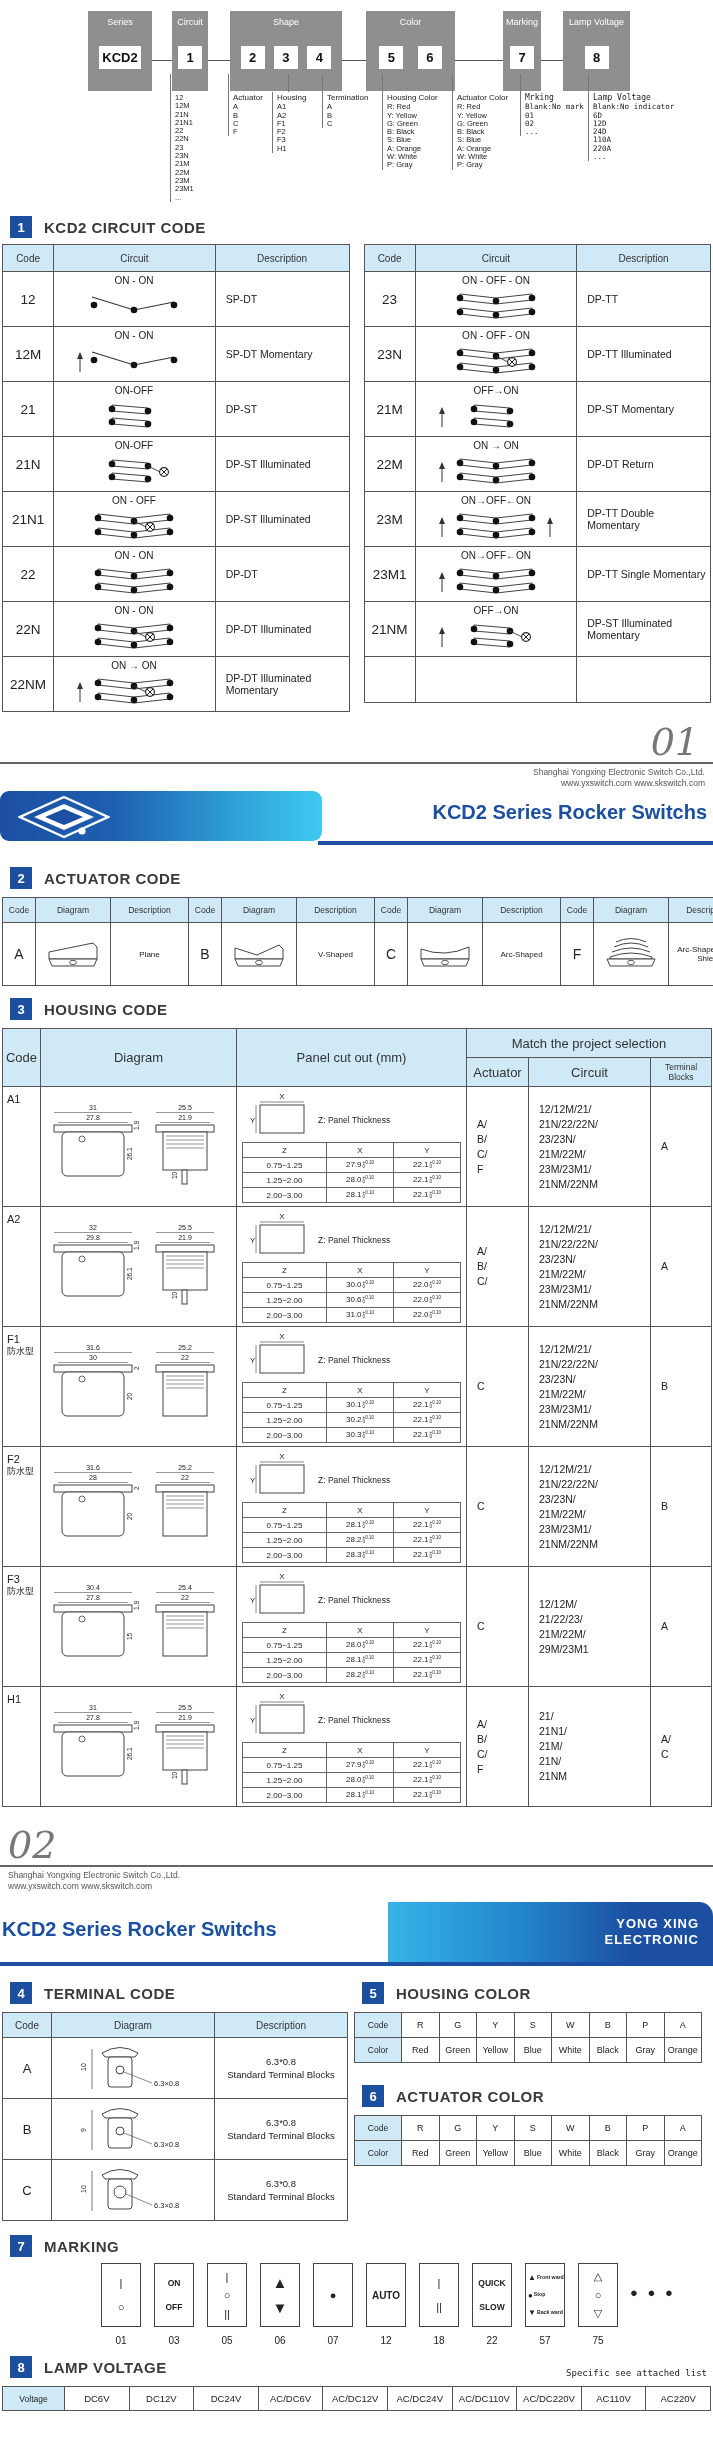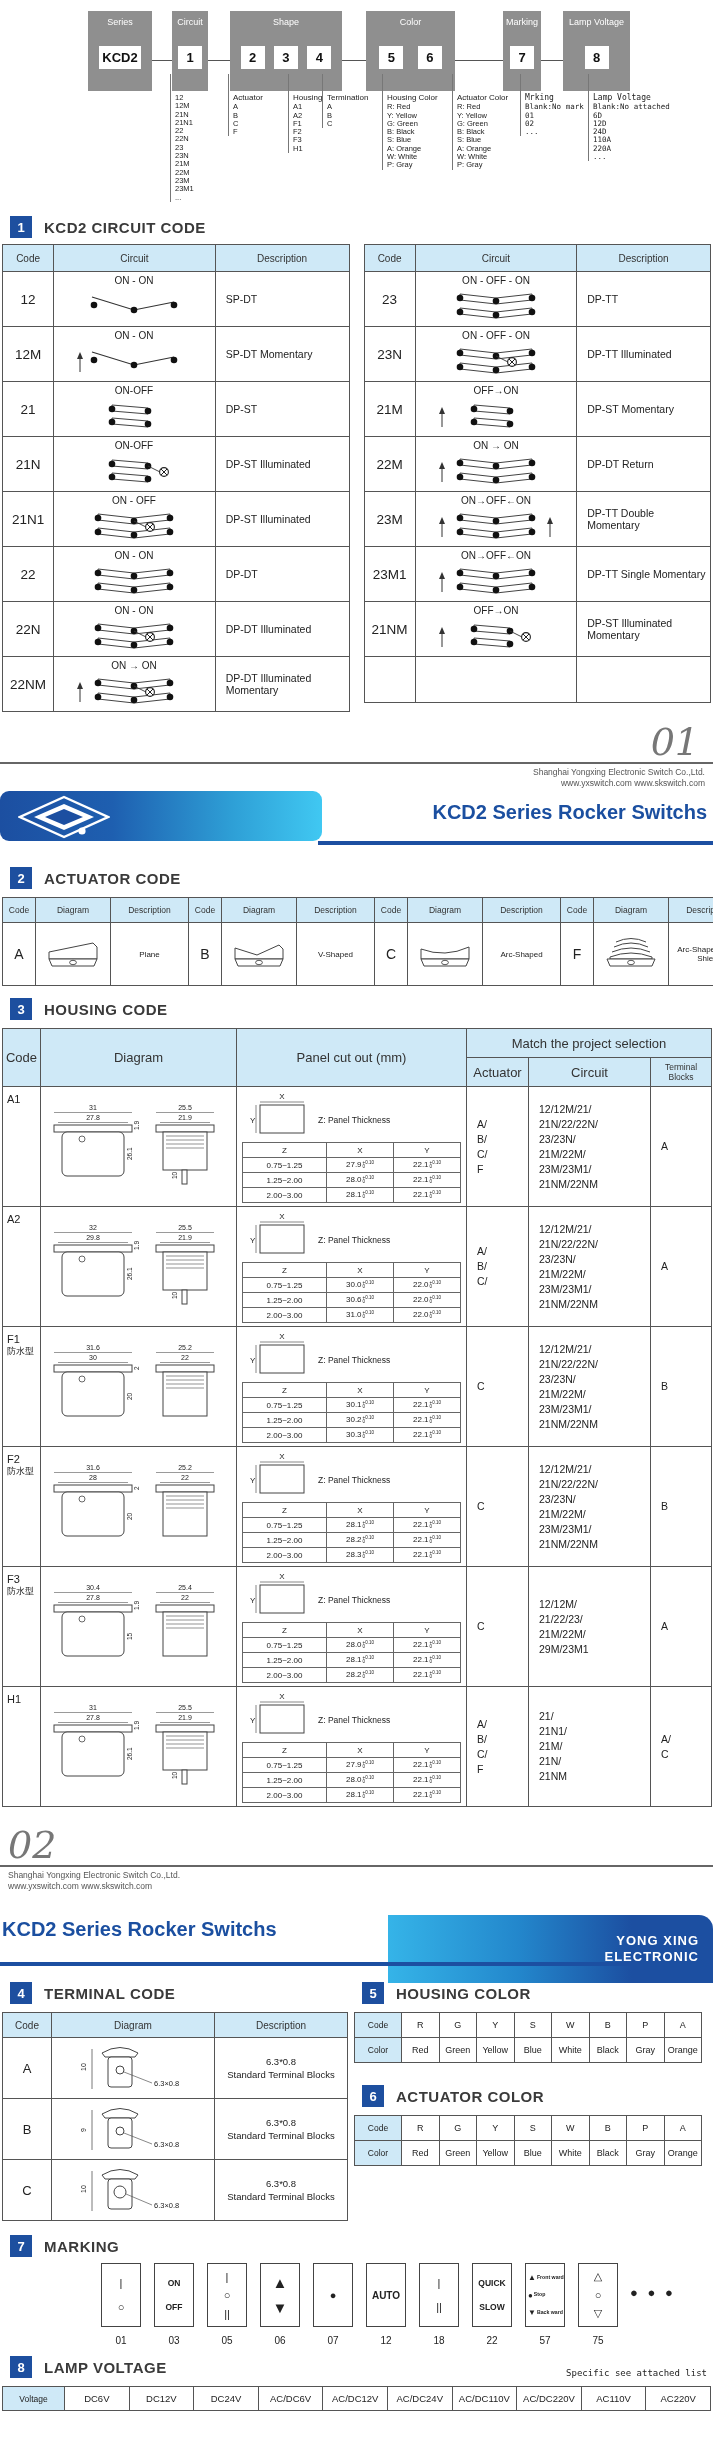--- a/index.html
+++ b/index.html
@@ -39,21 +39,21 @@
   .pagenum{font-family:"DejaVu Serif",serif;font-style:italic;font-size:38px;color:#777;line-height:40px;}
   .rule{height:2px;background:#666;}
   .company{font-size:8.5px;color:#555;line-height:11px;}
   .banner1{position:relative;height:54px;margin-top:2px;}
   .banner1-grad{position:absolute;left:0;top:0;width:322px;height:50px;border-radius:9px;
     background:linear-gradient(to right,#1c4fa1 0%,#1e5fb0 35%,#2e9fd6 72%,#40c8f2 100%);}
   .banner1-title{position:absolute;right:6px;top:10px;font-size:20px;font-weight:bold;color:#1b4fa0;}
   .banner1-line{position:absolute;left:318px;right:0;bottom:0;height:4px;background:#1c4fa1;}
   .banner2{position:relative;height:64px;}
   .banner2-title{position:absolute;left:2px;top:16px;font-size:20px;font-weight:bold;color:#1b4fa0;}
-  .banner2-grad{position:absolute;left:388px;top:13px;width:325px;height:68px;border-radius:0 14px 0 0;
+  .banner2-grad{position:absolute;left:388px;top:0;width:325px;height:60px;border-radius:0 14px 0 0;
     background:linear-gradient(to right,#35b4e8 0%,#2387cc 40%,#1c4fa1 75%);
     display:flex;flex-direction:column;justify-content:center;align-items:flex-end;padding-right:14px;box-sizing:border-box;}
   .banner2-grad div{color:#fff;font-weight:bold;font-size:13px;letter-spacing:1px;line-height:16px;}
   .banner2-line{position:absolute;left:0;right:0;bottom:0;height:4px;background:#1c4fa1;}
   
   .act-tab{margin:8px 2px 0 2px;width:709px;table-layout:fixed;}
   .act-tab th{height:22px;font-size:8.5px;}
   .act-tab td{height:60px;text-align:center;}
   .act-code{font-size:14px;}
   .act-desc{font-size:8px;}
@@ -167,21 +167,21 @@
       </div>
       <div class="vline" style="left:228px;top:74px;height:18px"></div>
       <div class="flist" style="left:228px">
         <div class="flist-title">Actuator</div>
         <div class="flist-item">A</div>
         <div class="flist-item">B</div>
         <div class="flist-item">C</div>
         <div class="flist-item">F</div>
       </div>
       <div class="vline" style="left:288px;top:74px;height:18px"></div>
-      <div class="flist" style="left:288px">
+      <div class="flist" style="left:272px">
         <div class="flist-title">Housing</div>
         <div class="flist-item">A1</div>
         <div class="flist-item">A2</div>
         <div class="flist-item">F1</div>
         <div class="flist-item">F2</div>
         <div class="flist-item">F3</div>
         <div class="flist-item">H1</div>
       </div>
       <div class="vline" style="left:322px;top:74px;height:18px"></div>
       <div class="flist" style="left:322px">
@@ -218,21 +218,21 @@
       <div class="flist mono" style="left:520px">
         <div class="flist-title">Mrking</div>
         <div class="flist-item">Blank:No mark</div>
         <div class="flist-item">01</div>
         <div class="flist-item">02</div>
         <div class="flist-item">...</div>
       </div>
       <div class="vline" style="left:588px;top:74px;height:18px"></div>
       <div class="flist mono" style="left:588px">
         <div class="flist-title">Lamp Voltage</div>
-        <div class="flist-item">Blank:No attached</div>
+        <div class="flist-item">Blank:No indicator</div>
         <div class="flist-item">6D</div>
         <div class="flist-item">12D</div>
         <div class="flist-item">24D</div>
         <div class="flist-item">110A</div>
         <div class="flist-item">220A</div>
         <div class="flist-item">...</div>
       </div>
     </div>
 
   <div class="sec-title" style="margin-top:4px;">

